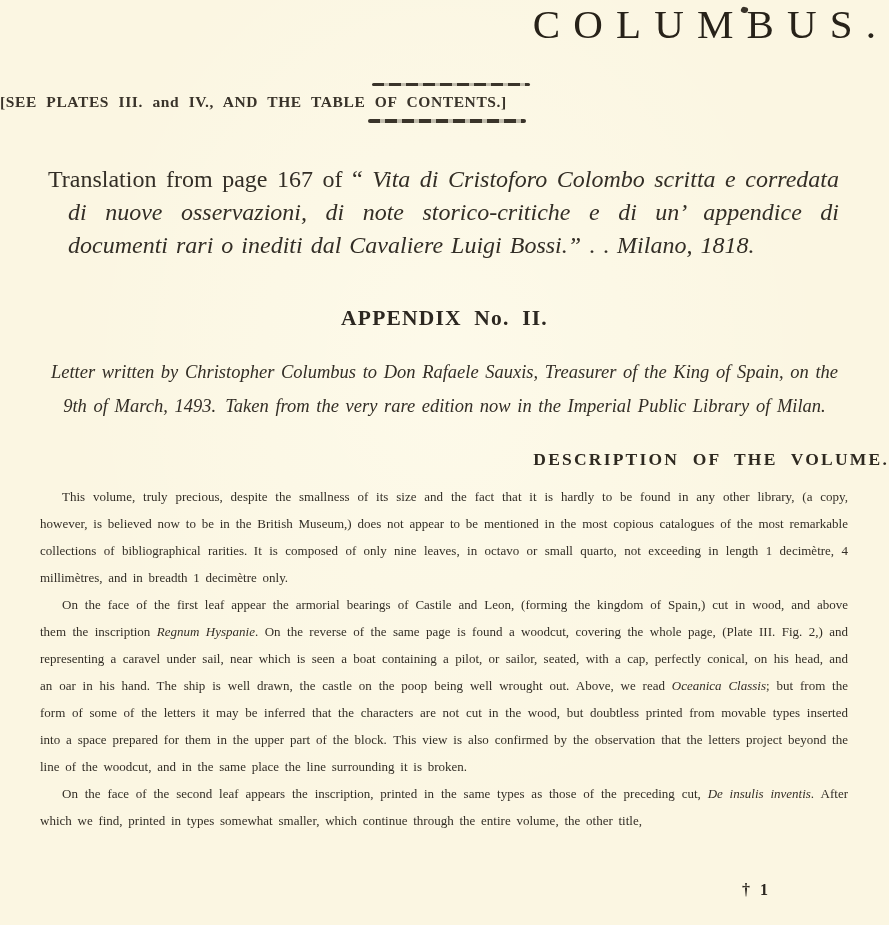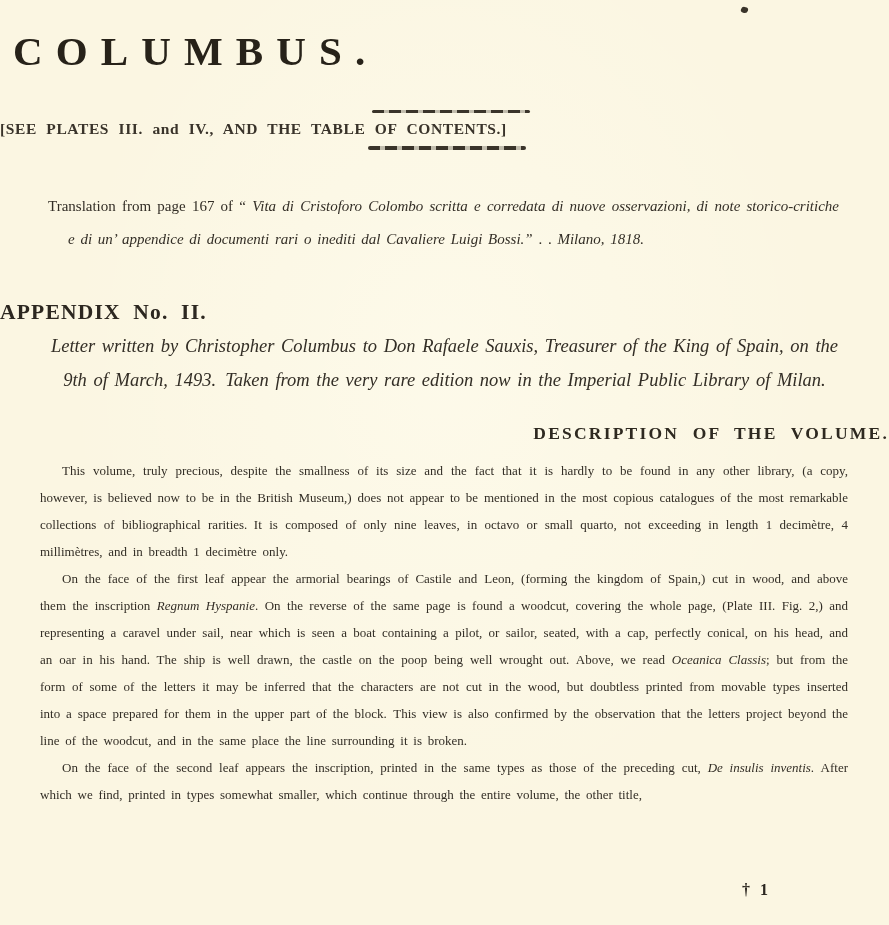--- a/index.html
+++ b/index.html
@@ -20,24 +20,23 @@
   }
   .ink-speck {
     position: absolute;
     top: 7px; left: 741px;
     width: 7px; height: 6px;
     background: #3a342a;
     border-radius: 55% 45% 60% 40%;
     transform: rotate(20deg);
   }
   .title {
-    padding-top: 27px;
-    text-align: left;
+    text-align: right;
     font-size: 41px;
-    font-weight: bold;
+    font-weight: normal;
     letter-spacing: 0.32em;
     text-indent: 0.32em; 
     color: #272219;
     font-family: "Liberation Serif", serif;
   }
   .rule {
     width: 158px;
     height: 3px;
     margin: 0 auto;
     background: repeating-linear-gradient(90deg,
@@ -53,35 +52,36 @@
     font-size: 15.5px;
     letter-spacing: 0.6px;
     word-spacing: 5px;
     font-weight: bold;
     color: #39332a;
   }
   .translation {
     margin: 40px 50px 0 48px;
     padding-left: 20px;
     text-indent: -20px;
-    font-size: 15px;
+    font-size: 24px;
     line-height: 33px;
     text-align: justify;
     word-spacing: 2px;
   }
   .appendix-heading {
     margin-top: 44px;
+    text-align: center;
     font-size: 21.5px;
     font-weight: bold;
     letter-spacing: 1.2px;
     word-spacing: 6px;
     color: #2c2720;
   }
   .letter-description {
-    margin: 4px 44px 0 44px;
+    margin: 24px 44px 0 44px;
     text-align: center;
     font-style: italic;
     font-size: 18.5px;
     line-height: 34px;
     word-spacing: 2px;
   }
   .section-heading {
     margin-top: 26px;
     text-align: right;
     font-size: 17.5px;

